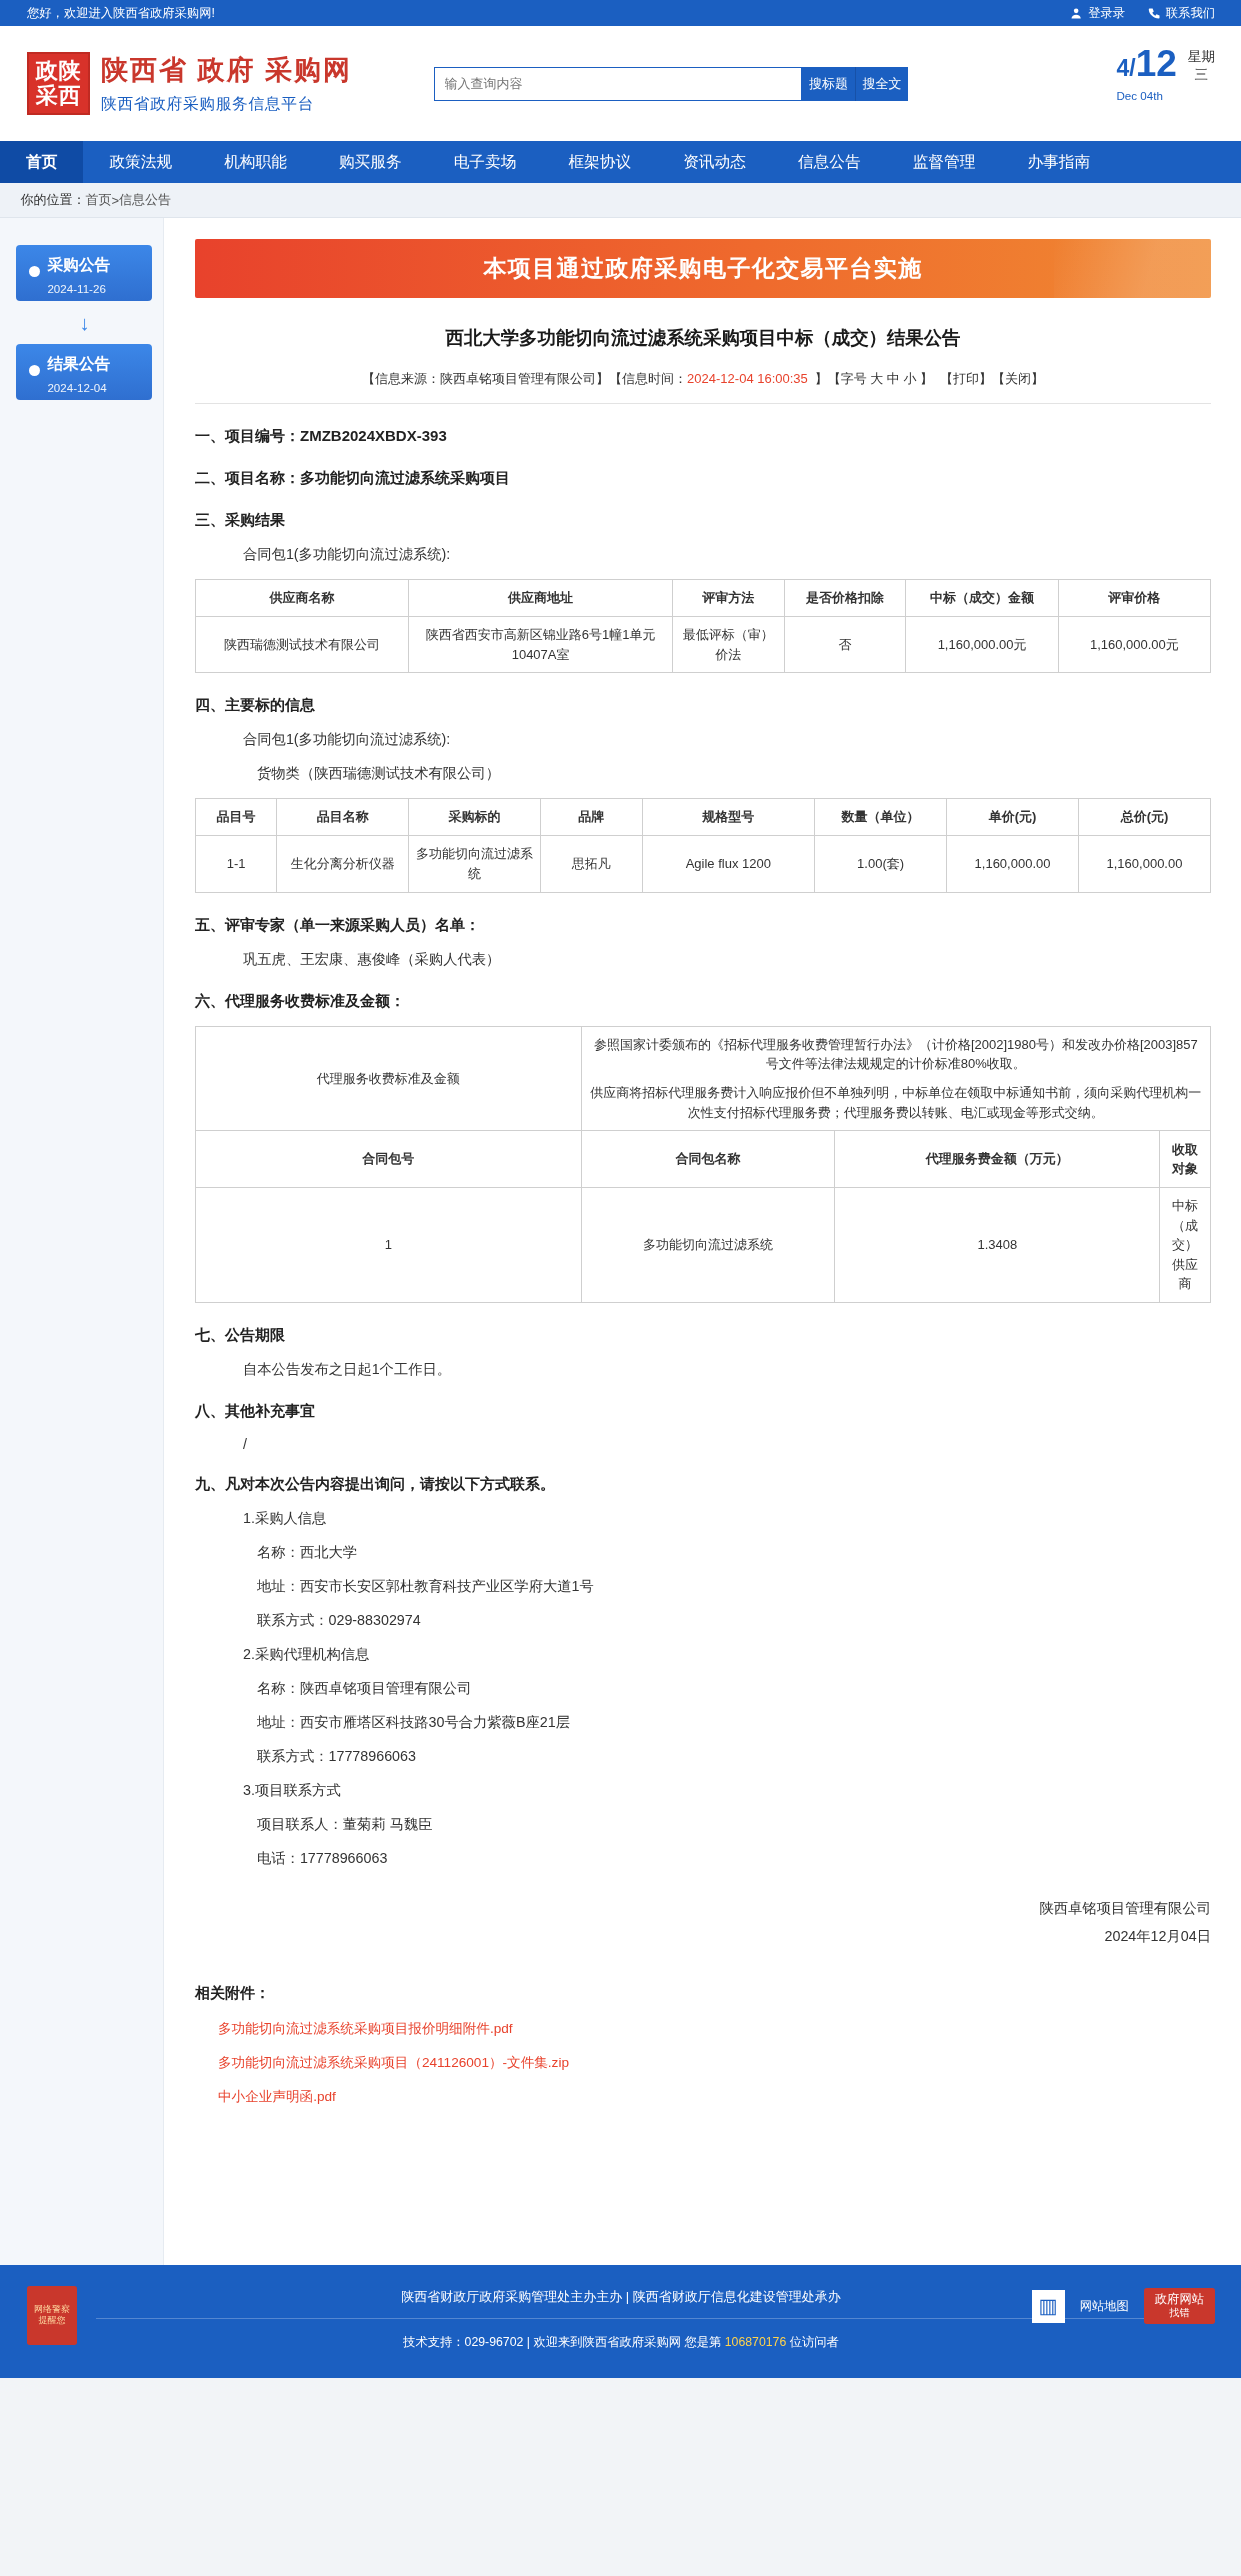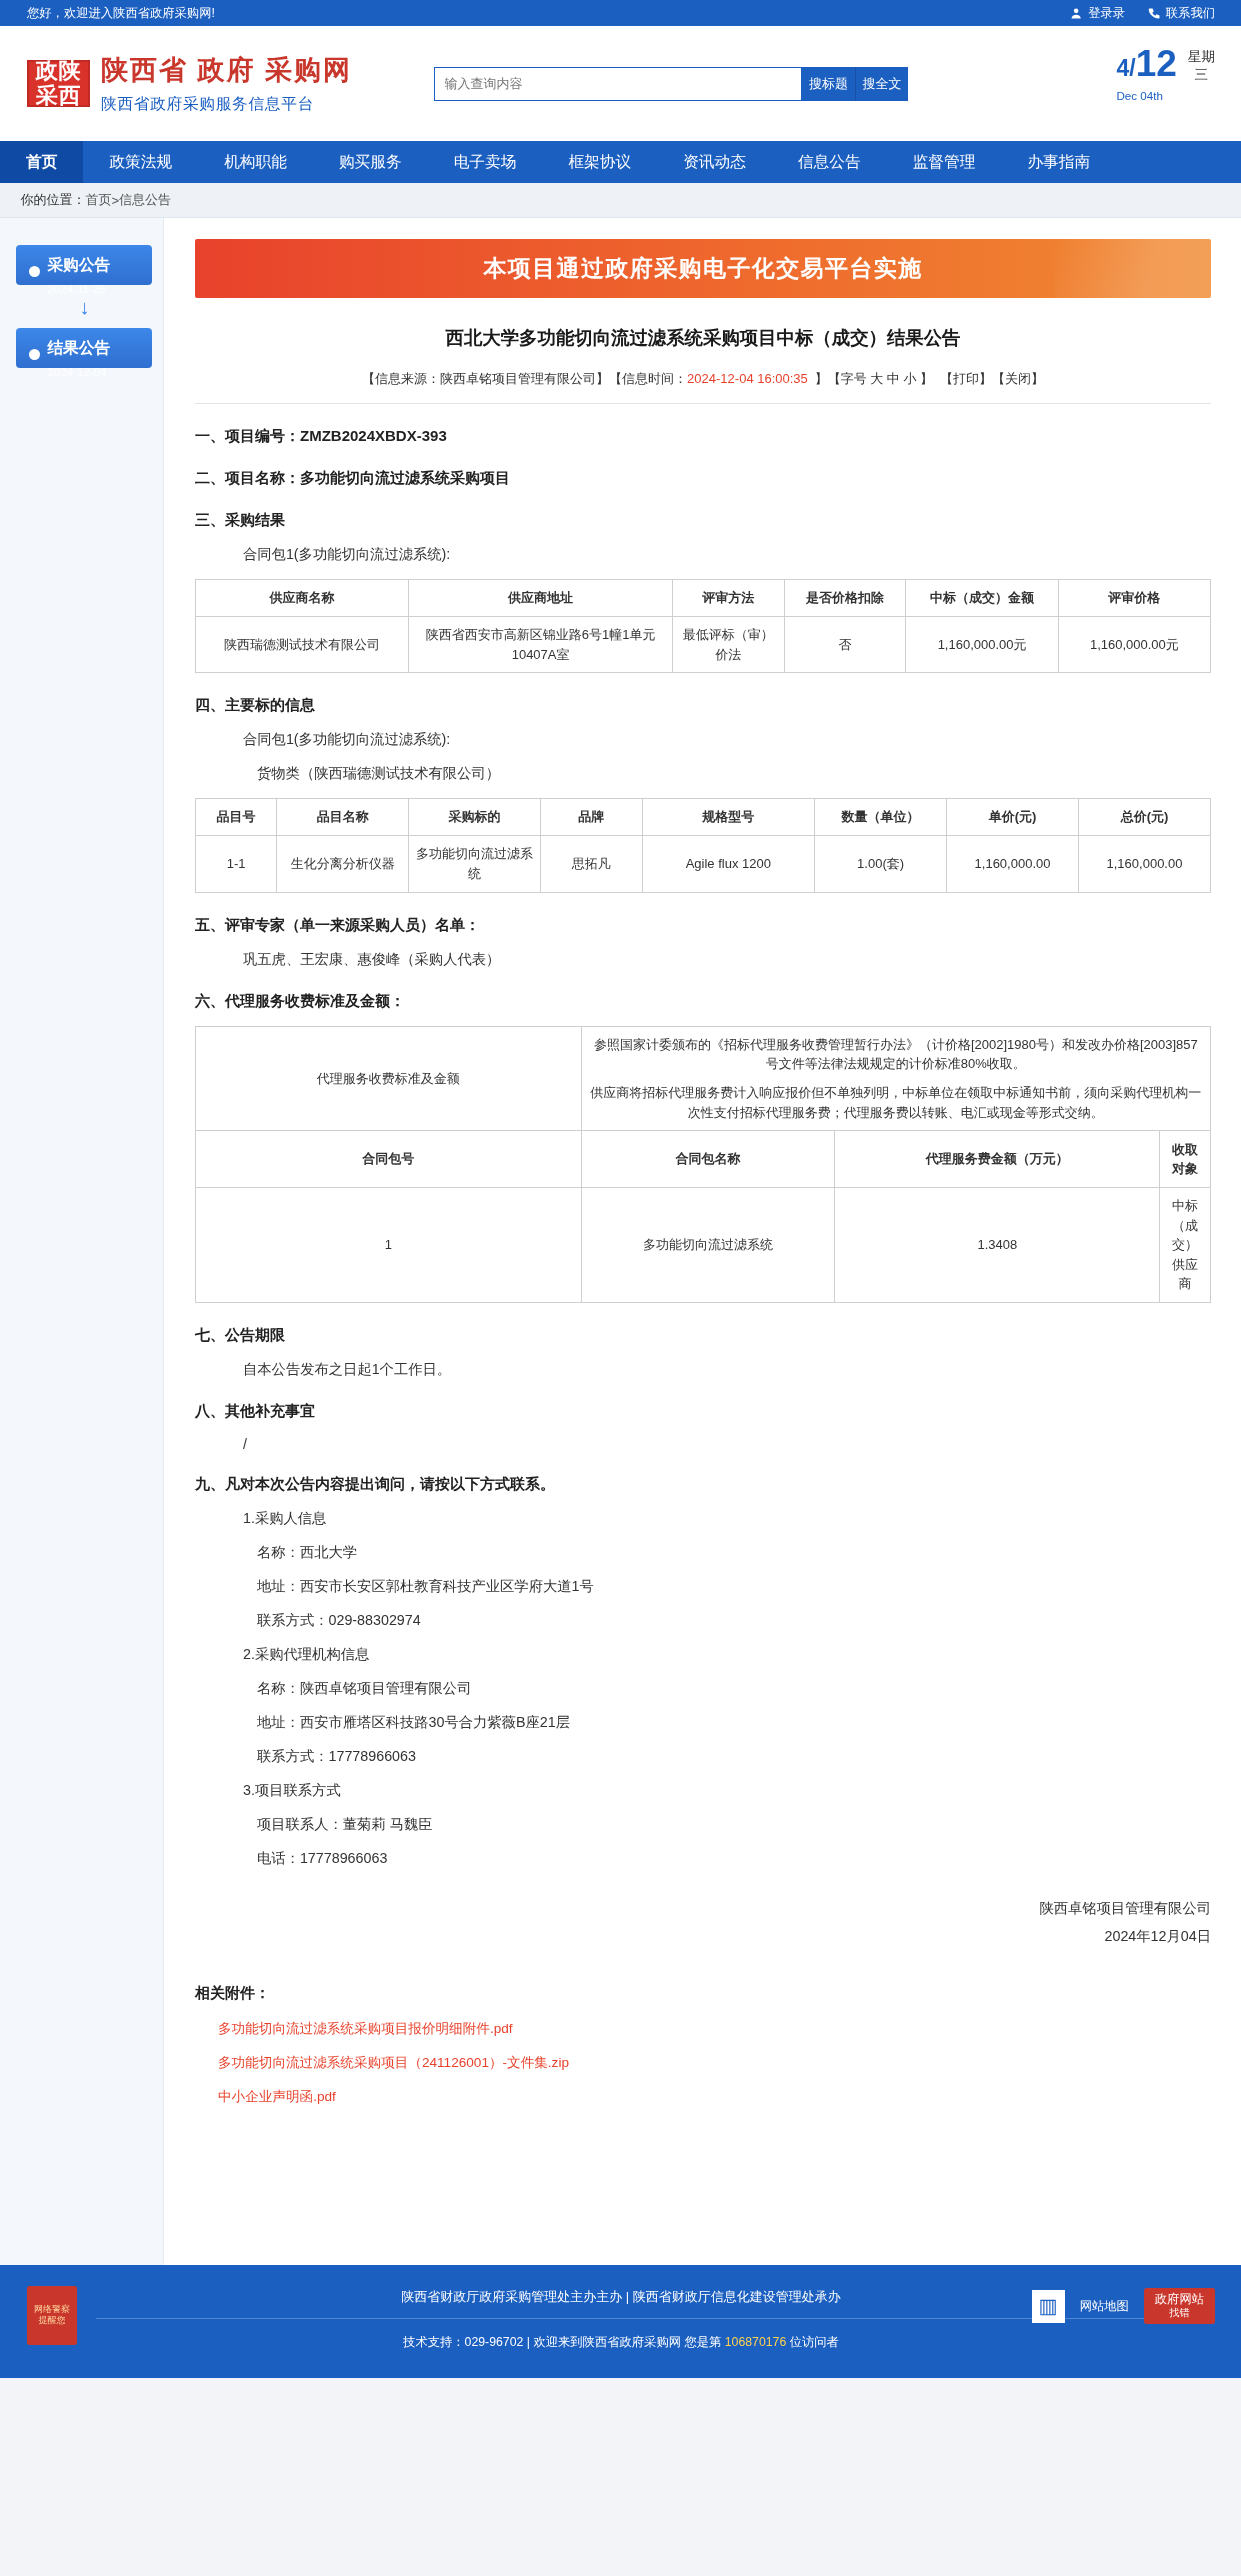--- a/index.html
+++ b/index.html
@@ -32,21 +32,21 @@
   .header {
     height: 115px;
     background: #fff;
     display: flex;
     align-items: center;
     padding: 0 27px;
     position: relative;
   }
   .logo-block { display: flex; align-items: center; gap: 11px; }
   .logo-mark {
-    width: 63px; height: 47px;
+    width: 63px; height: 63px;
     background: #d8322a;
     color: #fff;
     font-weight: bold;
     font-size: 22px;
     line-height: 1.1;
     display: flex; align-items: center; justify-content: center;
     text-align: center;
     letter-spacing: 0.7px;
     border: 2px solid #c02a22;
   }
@@ -120,21 +120,21 @@
   .sidebar {
     width: 164px;
     flex: 0 0 164px;
     background: #f4f7fb;
     padding: 27px 0 0 0;
     border-right: 0.7px solid #e6ebf1;
   }
   .step {
     position: relative;
     margin: 0 0 0 16.4px;
-    width: 136px; height: 40px;
+    width: 136px; height: 56px;
     border-radius: 4.1px;
     color: #fff;
     padding: 9.6px 0 0 31px;
     line-height: 1.3;
   }
   .step.blue { background: linear-gradient(180deg,#3c87e8,#2f6fd0); }
   .step .t { font-size: 15.7px; font-weight: bold; }
   .step .d { font-size: 11.6px; opacity: .92; margin-top: 5.5px; }
   .step .dot {
     position: absolute; left: 12.3px; top: 20.5px;

